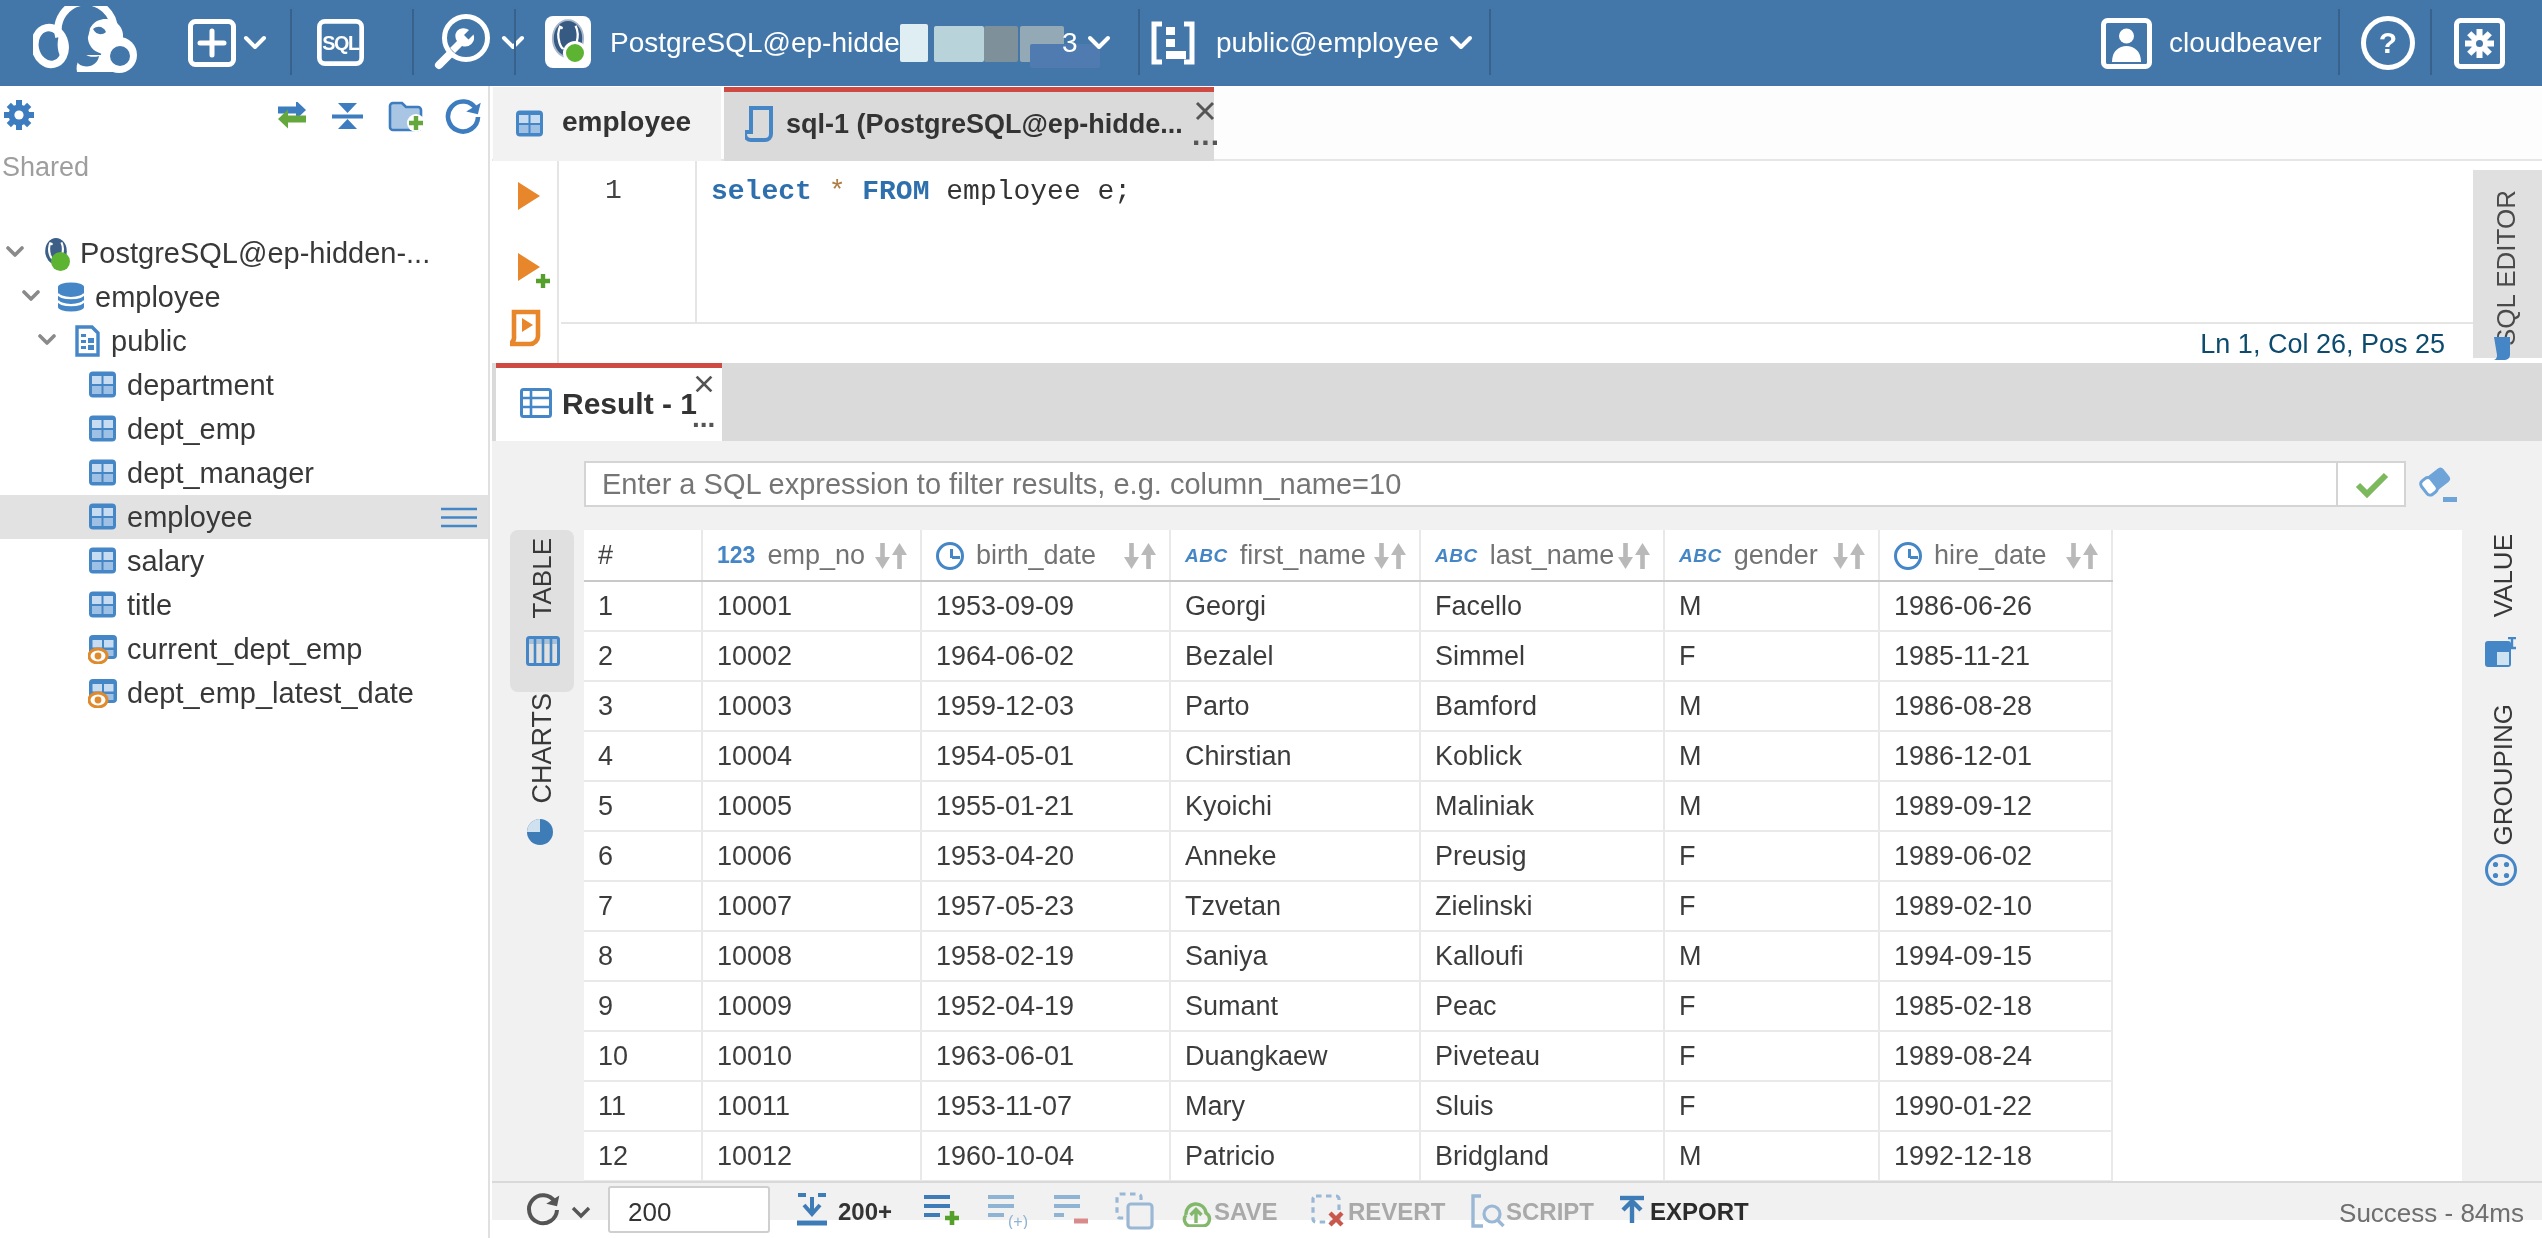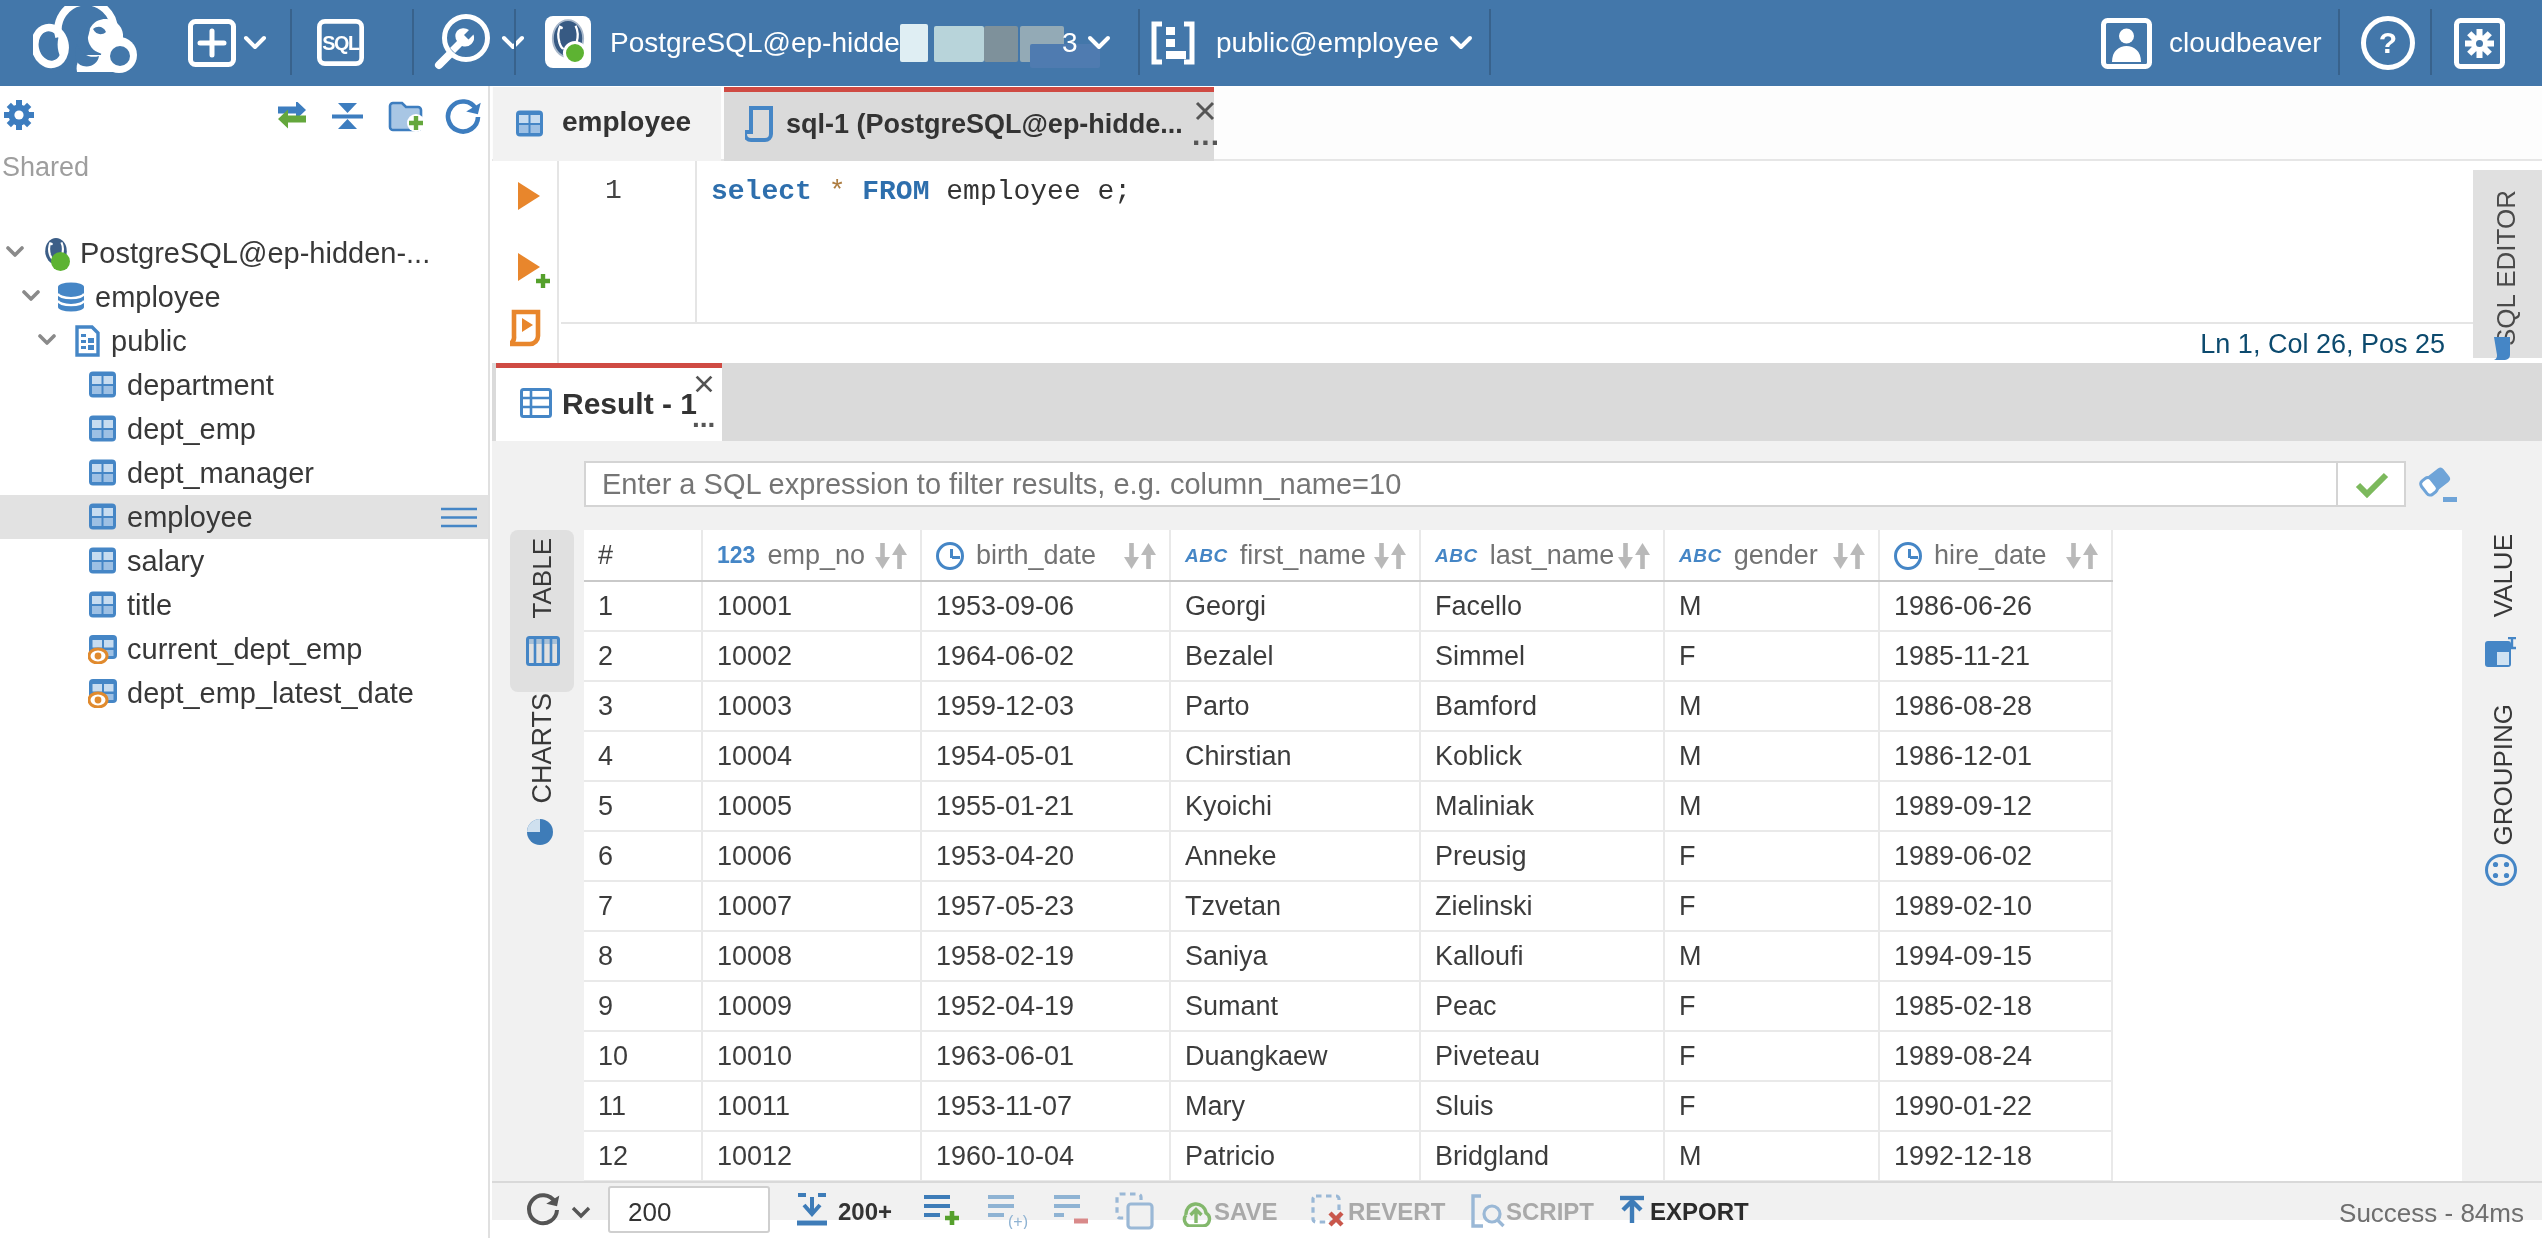--- a/index.html
+++ b/index.html
@@ -469,21 +469,21 @@
       <th><span class="hic abc">ABC</span><span class="htx">gender</span><svg class="sort" viewBox="0 0 34 30">
               <use href="#srt"></use>
             </svg></th>
       <th><span class="hic clock"></span><span class="htx">hire_date</span><svg class="sort" viewBox="0 0 34 30">
               <use href="#srt"></use>
             </svg></th>
     </tr>
     <tr>
           <td>1</td>
           <td>10001</td>
-          <td>1953-09-06</td>
+          <td>1953-09-09</td>
           <td>Georgi</td>
           <td>Facello</td>
           <td>M</td>
           <td>1986-06-26</td>
         </tr>
     <tr>
           <td>2</td>
           <td>10002</td>
           <td>1964-06-02</td>
           <td>Bezalel</td>

